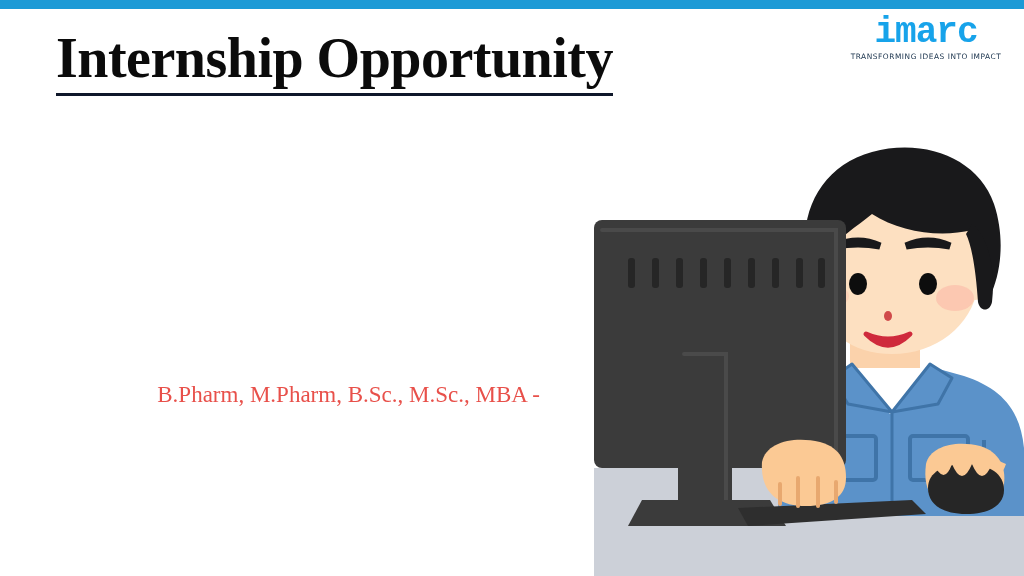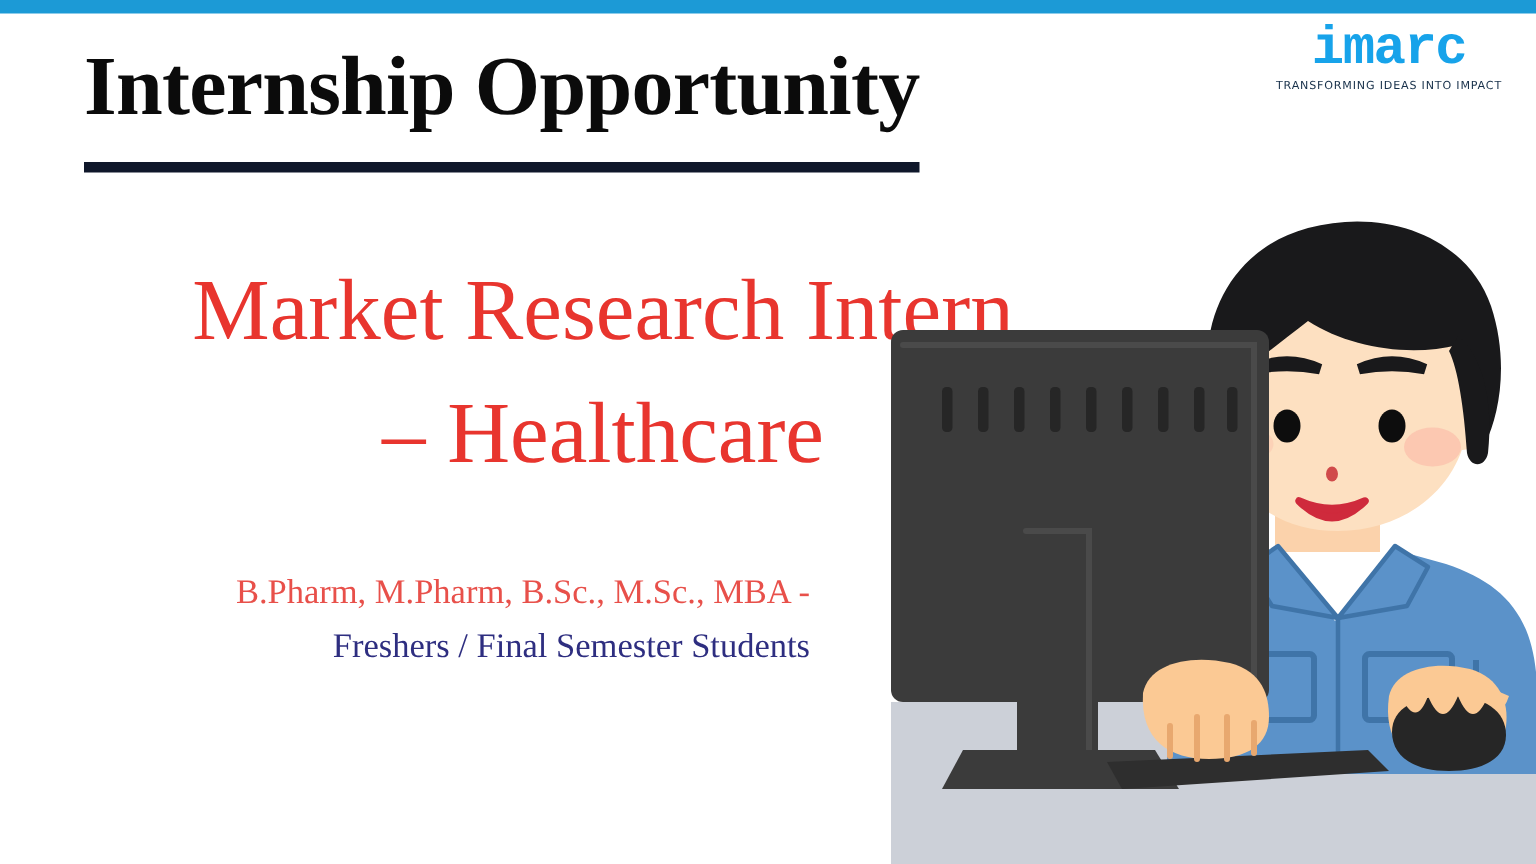--- a/index.html
+++ b/index.html
@@ -63,22 +63,22 @@
     left: 56px;
     top: 26px;
     font-family: "Liberation Serif", serif;
     font-size: 56px;
     font-weight: 700;
     color: #0b0b0b;
     letter-spacing: -0.5px;
     white-space: nowrap;
   }
   .page-title .u {
-    border-bottom: 7px solid #0f172a;
-    padding-bottom: 19px;
+    border-bottom: 3px solid #0f172a;
+    padding-bottom: 4px;
   }
 
   
   .role {
     position: absolute;
     left: 32px;
     top: 166px;
     width: 740px;
     color: #e8352e;
     font-family: "Liberation Serif", serif;
@@ -131,28 +131,23 @@
 
   <div class="brand">
     <span class="brand-word">imarc</span>
     <span class="brand-tagline">TRANSFORMING IDEAS INTO IMPACT</span>
   </div>
 
   <div class="page-title">
     <span class="u">Internship Opportunity</span>
   </div>
 
-  <div class="role">
-    <span class="role-line1">Market Research Intern</span>
-    <span class="role-line2">– Healthcare</span>
-  </div>
 
   <div class="elig">
     <span class="elig-degrees">B.Pharm, M.Pharm, B.Sc., M.Sc., MBA  -</span>
-    <span class="elig-audience">Freshers / Final Semester Students</span>
   </div>
 
   <div class="illustration">
     <svg width="444" height="480" viewBox="0 0 444 480" xmlns="http://www.w3.org/2000/svg">
 
       <rect x="14" y="372" width="430" height="108" fill="#ccd0d8"></rect>
 
       <rect x="270" y="218" width="70" height="62" fill="#fbd2ab"></rect>
 
       <ellipse cx="395" cy="178" rx="20" ry="26" fill="#fde0c1"></ellipse>

